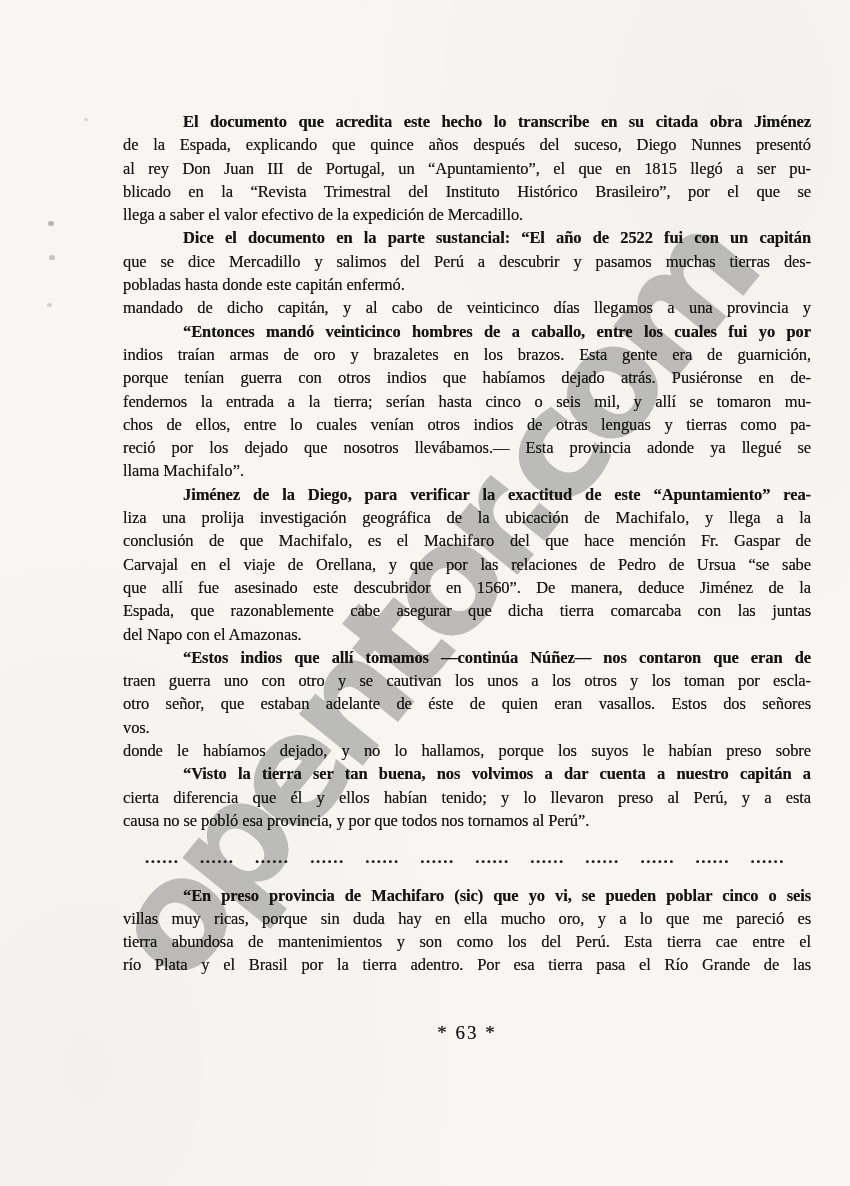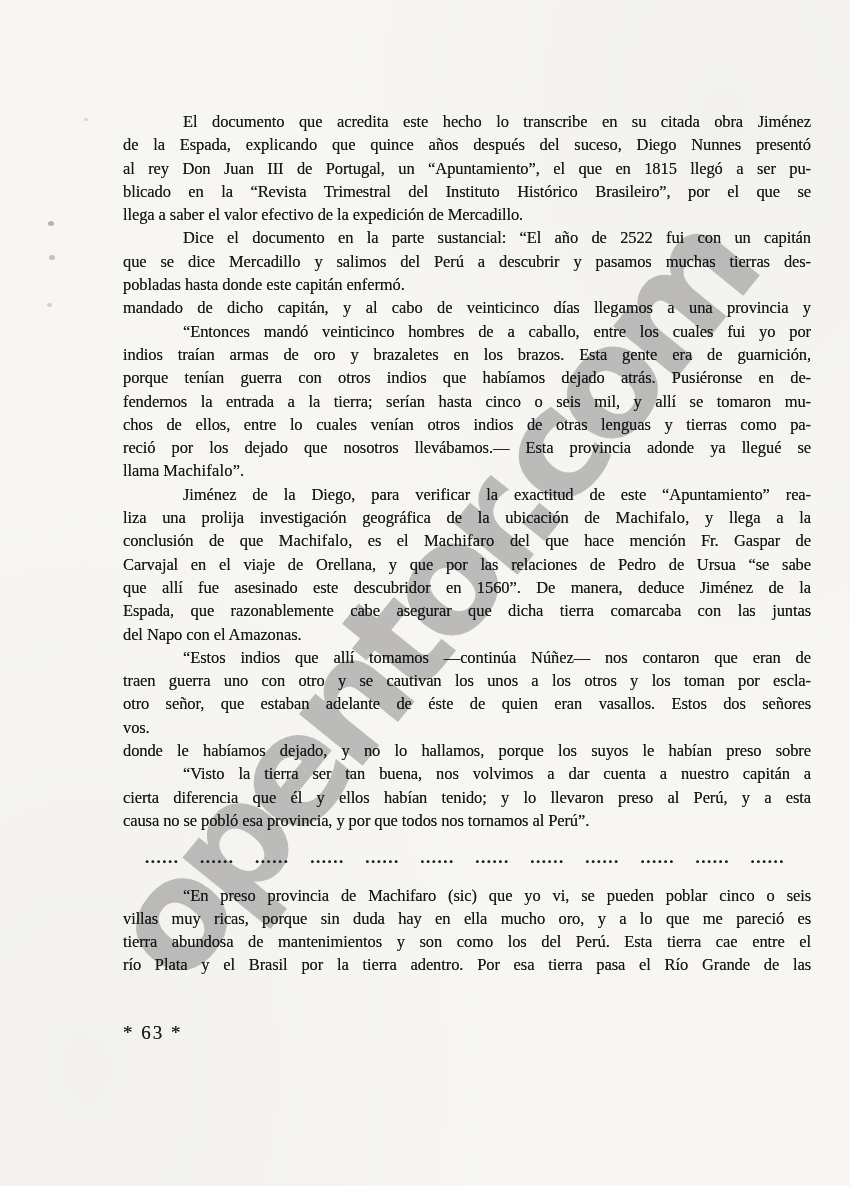--- a/index.html
+++ b/index.html
@@ -44,39 +44,40 @@
     text-shadow:0 0 0.5px rgba(10,10,10,0.6);
   }
   .paragraph{margin:0;}
   .line{
     text-align:justify;
     text-align-last:justify;
     height:23.3px;
     overflow:hidden;
   }
   .line.end{ text-align-last:left; }
-  .line.first{ text-indent:60px; }
+  .line.first{ text-indent:60px;font-weight:bold; }
   .line b{ font-weight:400; letter-spacing:0.2px; }
   .dots-row{
     margin:14px 0 0 0;
     padding:0 26px 0 22px;
     font-weight:700;
     font-size:17px;
     letter-spacing:1.5px;
     text-align:justify;
     text-align-last:justify;
     color:#1b1b1b;
     height:23.3px;
     overflow:hidden;
   }
   .after-sep{ margin-top:14px; }
   .page-number{
     position:absolute;
     left:123px; top:1022px;
     width:688px;
+    text-align:center;
     z-index:2;
     font-size:19px;
     letter-spacing:2px;
     color:#171717;
     text-shadow:0 0 0.5px rgba(10,10,10,0.6);
   }
   .speck{
     position:absolute;
     background:#b6b4b0;
     border-radius:50%;

